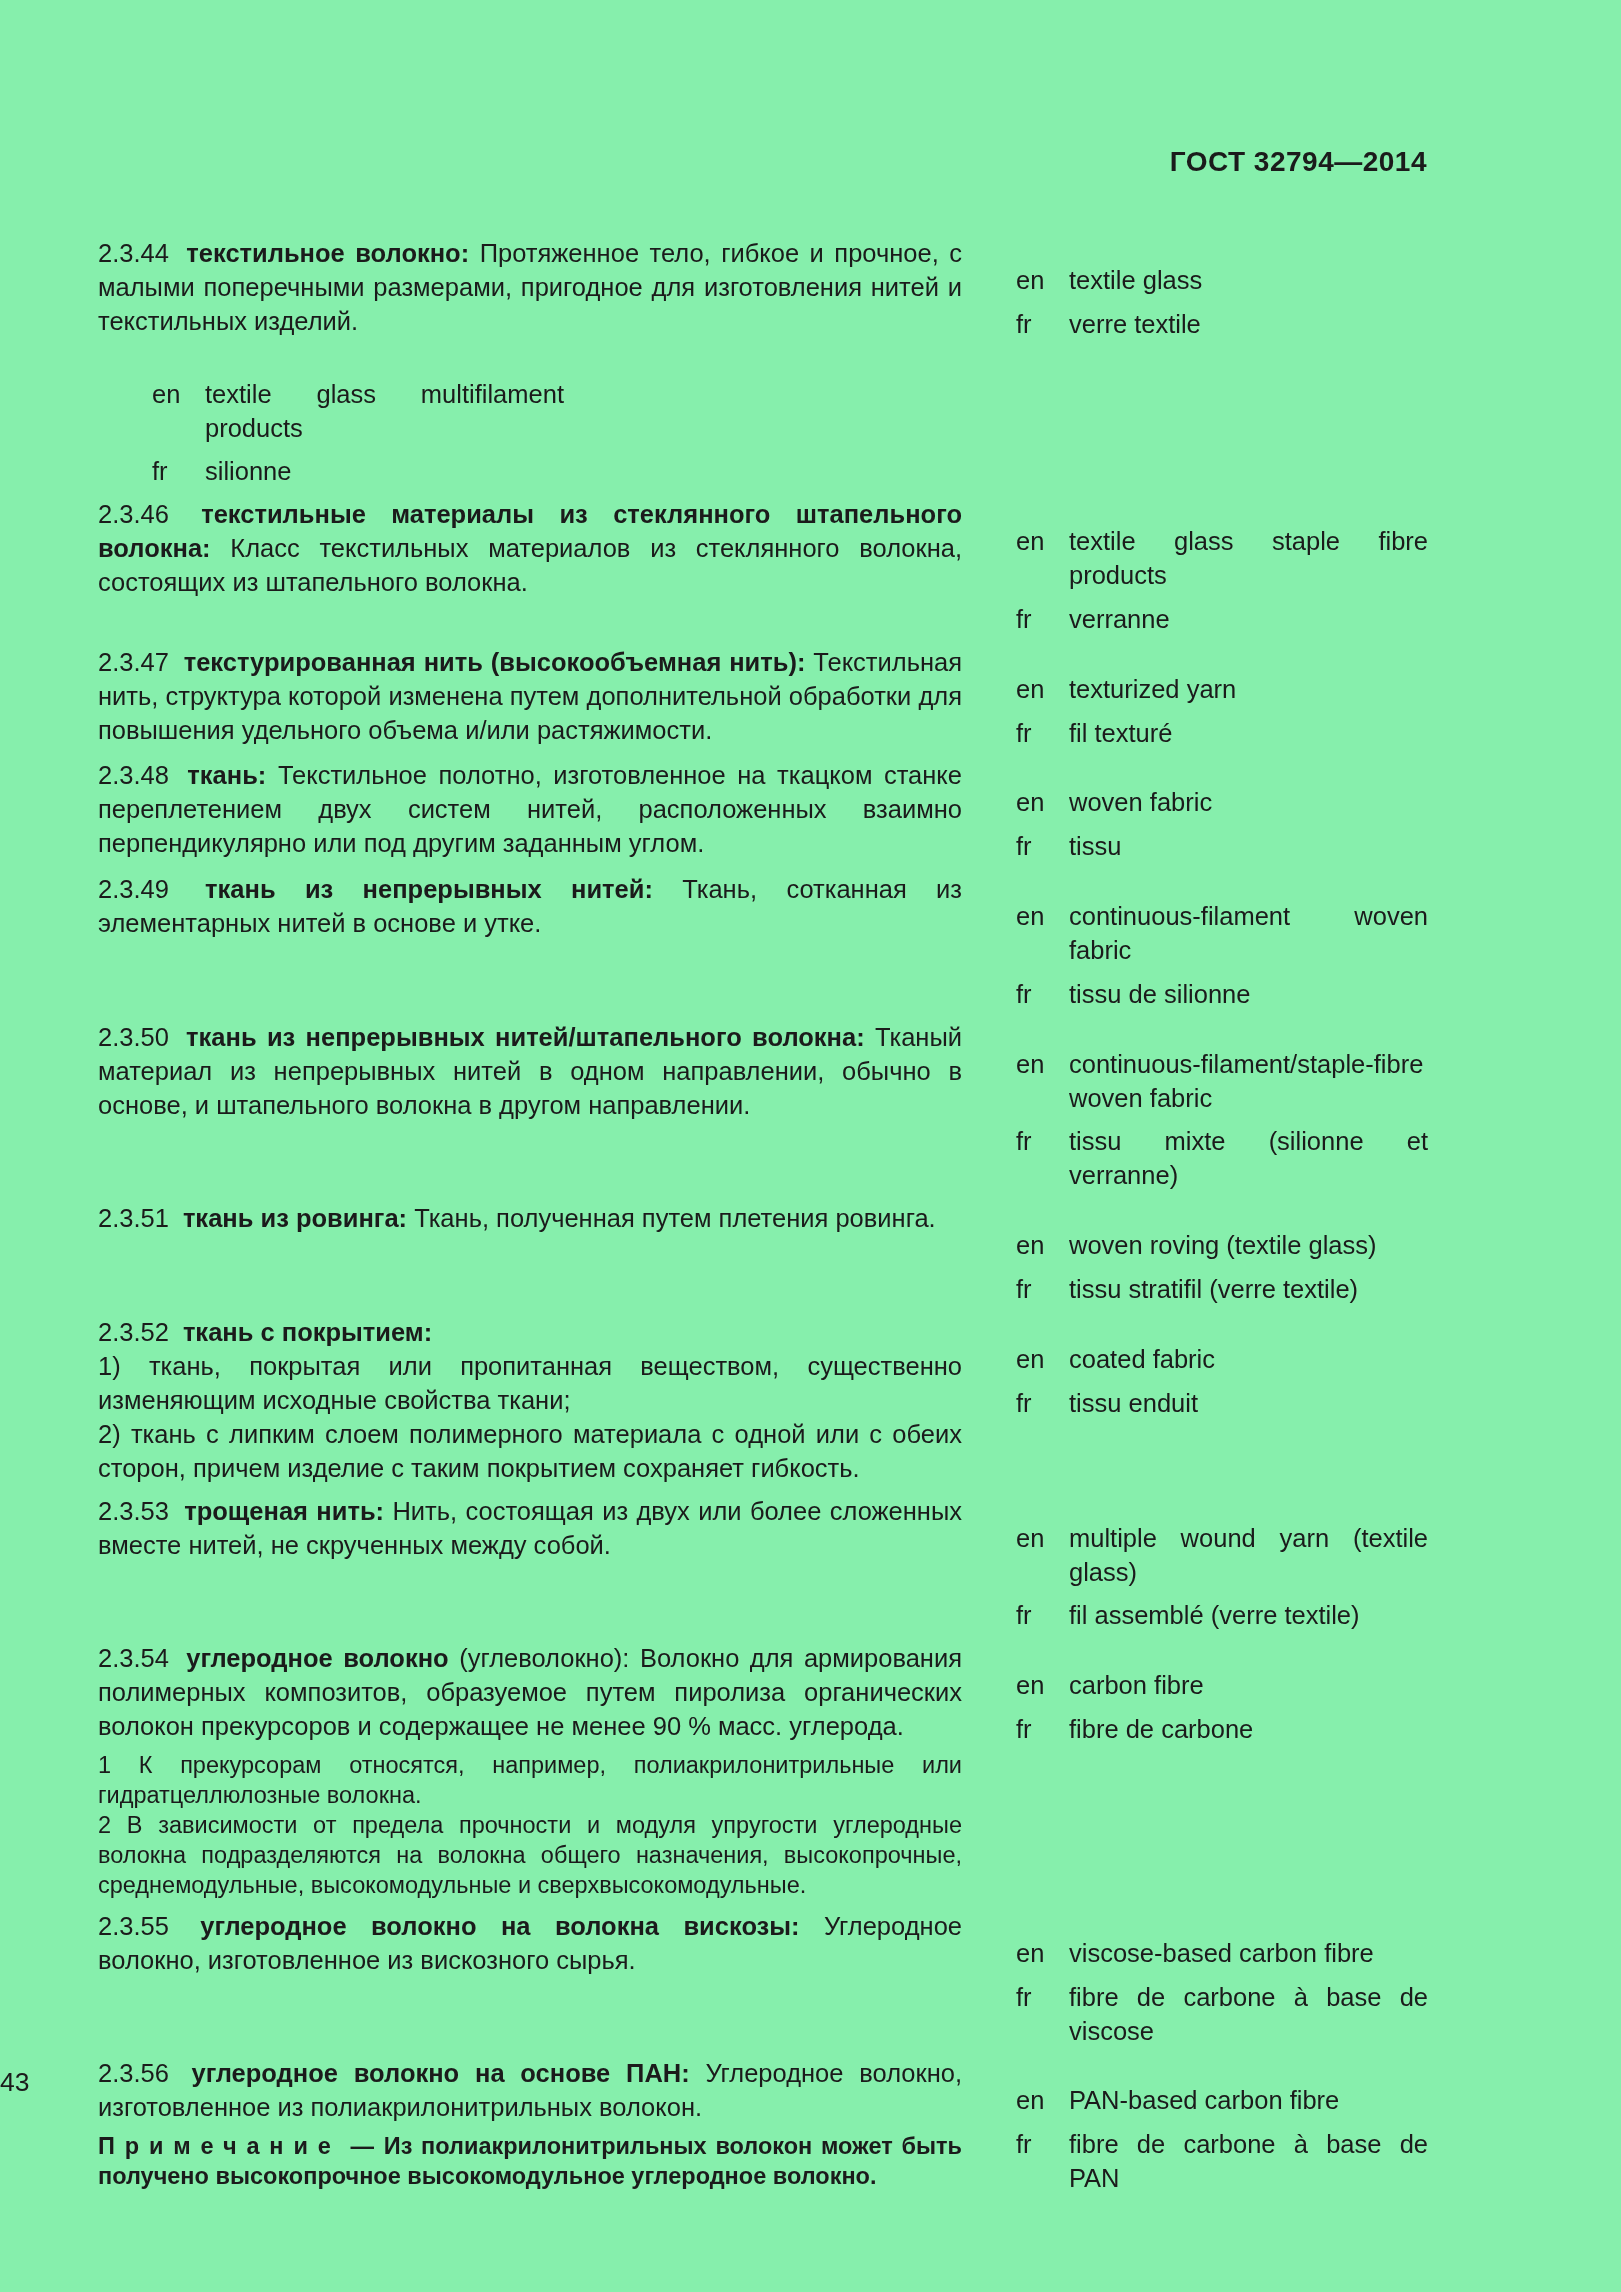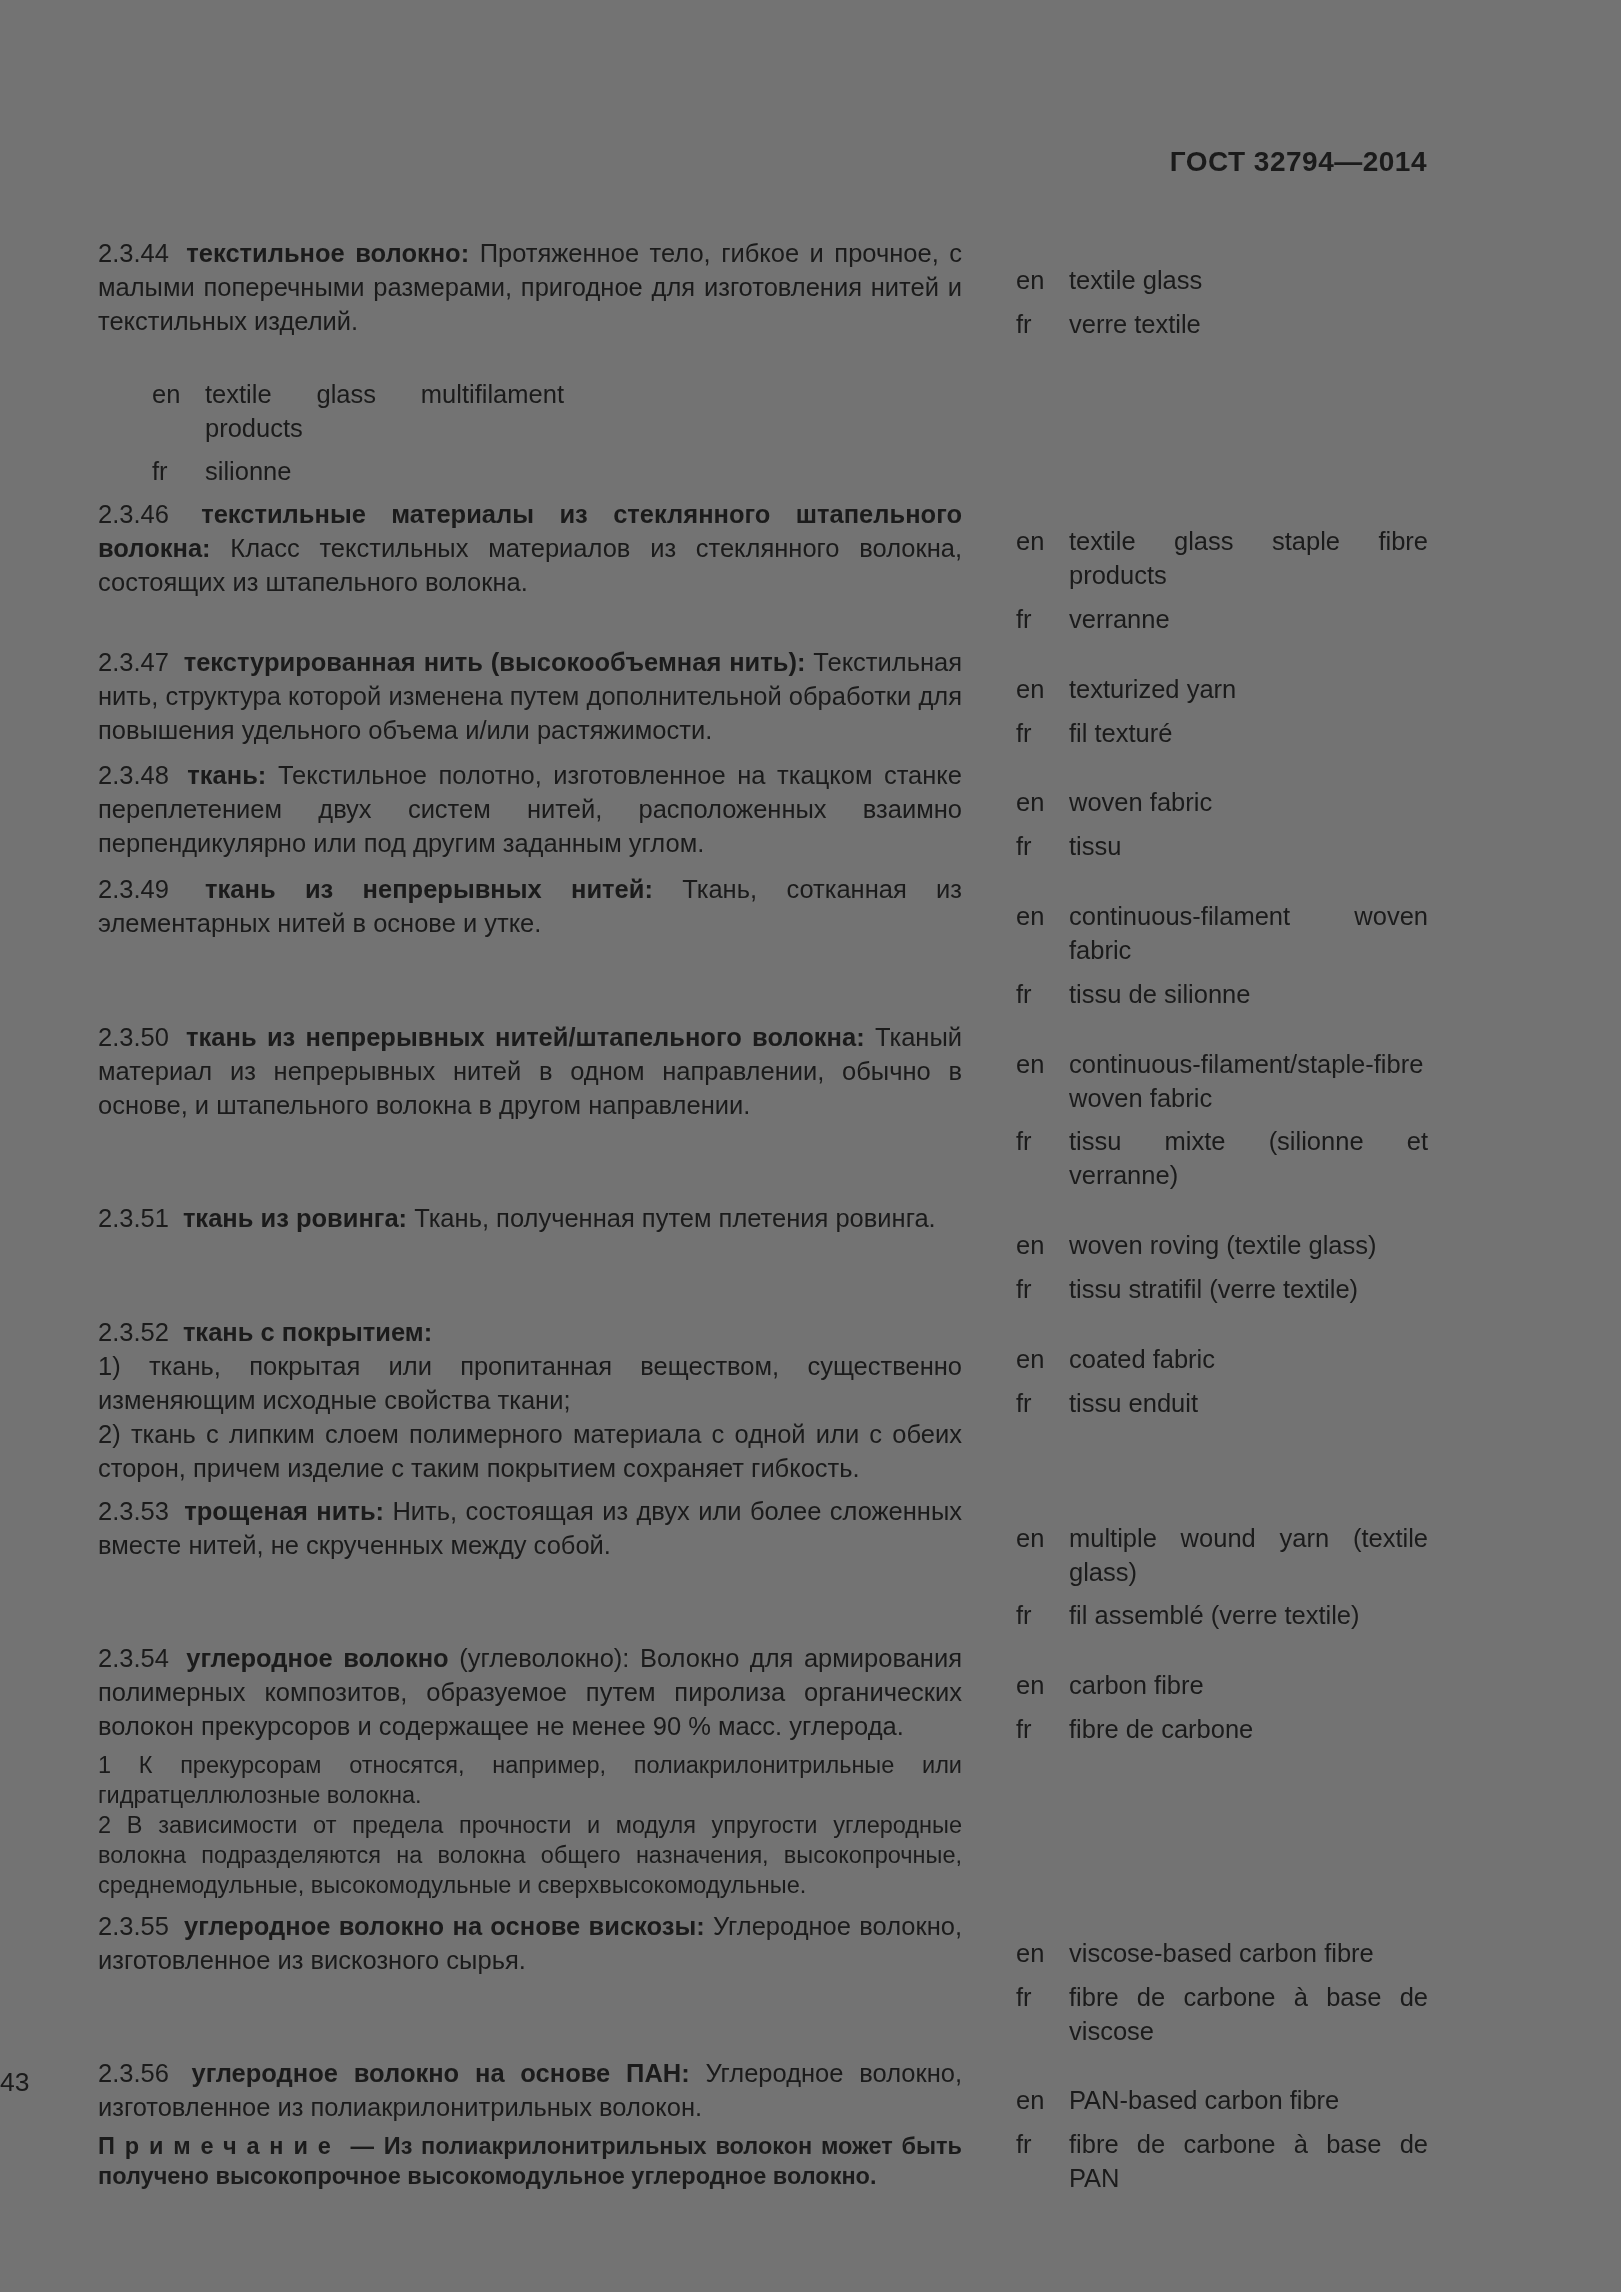--- a/index.html
+++ b/index.html
@@ -1,20 +1,20 @@
 <!DOCTYPE html>
 <html lang="ru"><head>
 <meta charset="utf-8">
 <style>
   html, body { margin: 0; padding: 0; background: #ffffff; }
   .page {
     position: relative;
     width: 1621px;
     height: 2293px;
-    background: #737373;
+    background: #86efac;
     overflow: hidden;
     font-family: "Liberation Sans", "DejaVu Sans", sans-serif;
     color: #1b1b1b;
     font-size: 25.5px;
     line-height: 34px;
   }
   .header {
     position: absolute;
     top: 146px;
     left: 0;
@@ -236,21 +236,21 @@
           </div>
           <div class="pair">
             <span class="lang">fr</span>
             <span class="trans">fibre de carbone</span>
           </div>
         </div>
   </section>
 
   <section class="entry">
     <div class="rus">
-      <p class="def"><span class="num">2.3.55 </span><b class="term">углеродное волокно на основе вискозы:</b><span class="deftext"> Углеродное волокно, изготовленное из вискозного сырья.</span></p>
+      <p class="def"><span class="num">2.3.55 </span><b class="term">углеродное волокно на волокна вискозы:</b><span class="deftext"> Углеродное волокно, изготовленное из вискозного сырья.</span></p>
     </div>
     <div class="right">
           <div class="pair">
             <span class="lang">en</span>
             <span class="trans">viscose-based carbon fibre</span>
           </div>
           <div class="pair">
             <span class="lang">fr</span>
             <span class="trans">fibre de carbone à base de viscose</span>
           </div>

